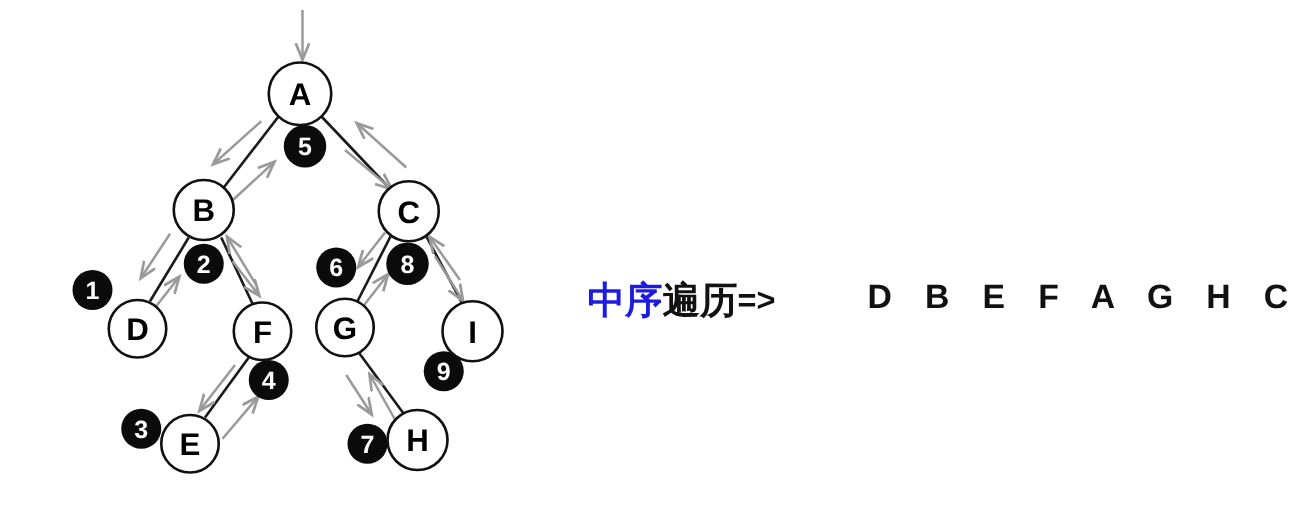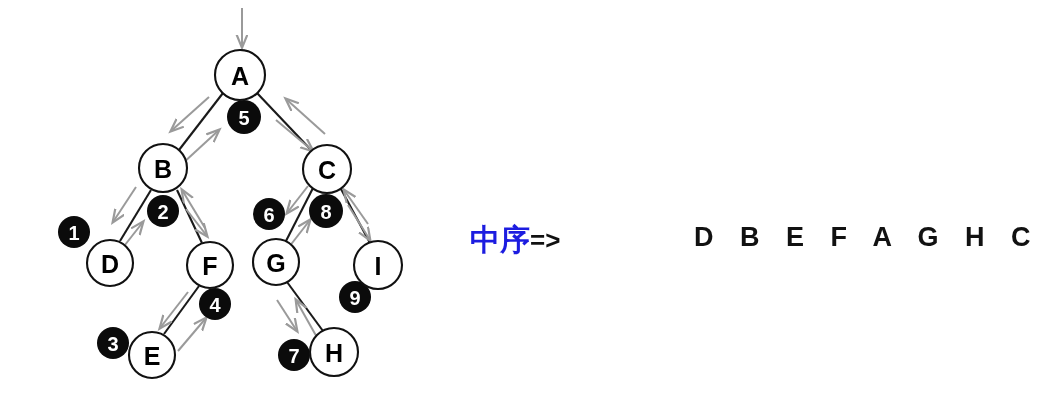--- a/index.html
+++ b/index.html
@@ -283,19 +283,20 @@
           <text class="node-label" x="334" y="353">H</text>
         </g>
     </g>
   </svg>
 
   <div id="text-panel">
 
 
     <div class="line2">
       <span class="cn-blue">中序</span>
+        <span class="cn-black">遍历</span>
         <span class="arrow-txt">=&gt;</span>
     </div>
 
     <div class="result-seq">D B E F A G H C I</div>
 
   </div>
 </div>
 
 </body></html>

